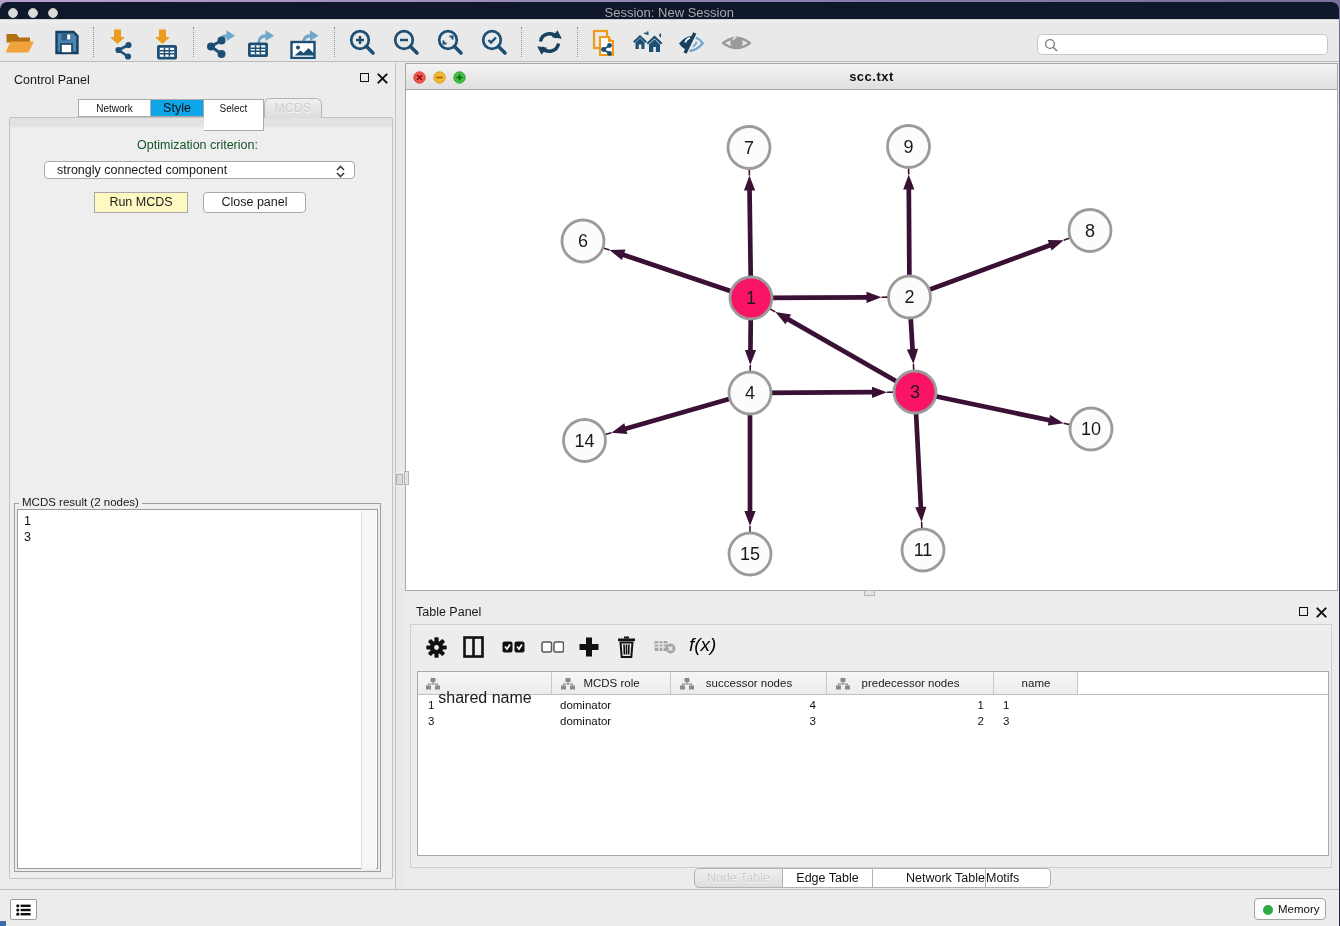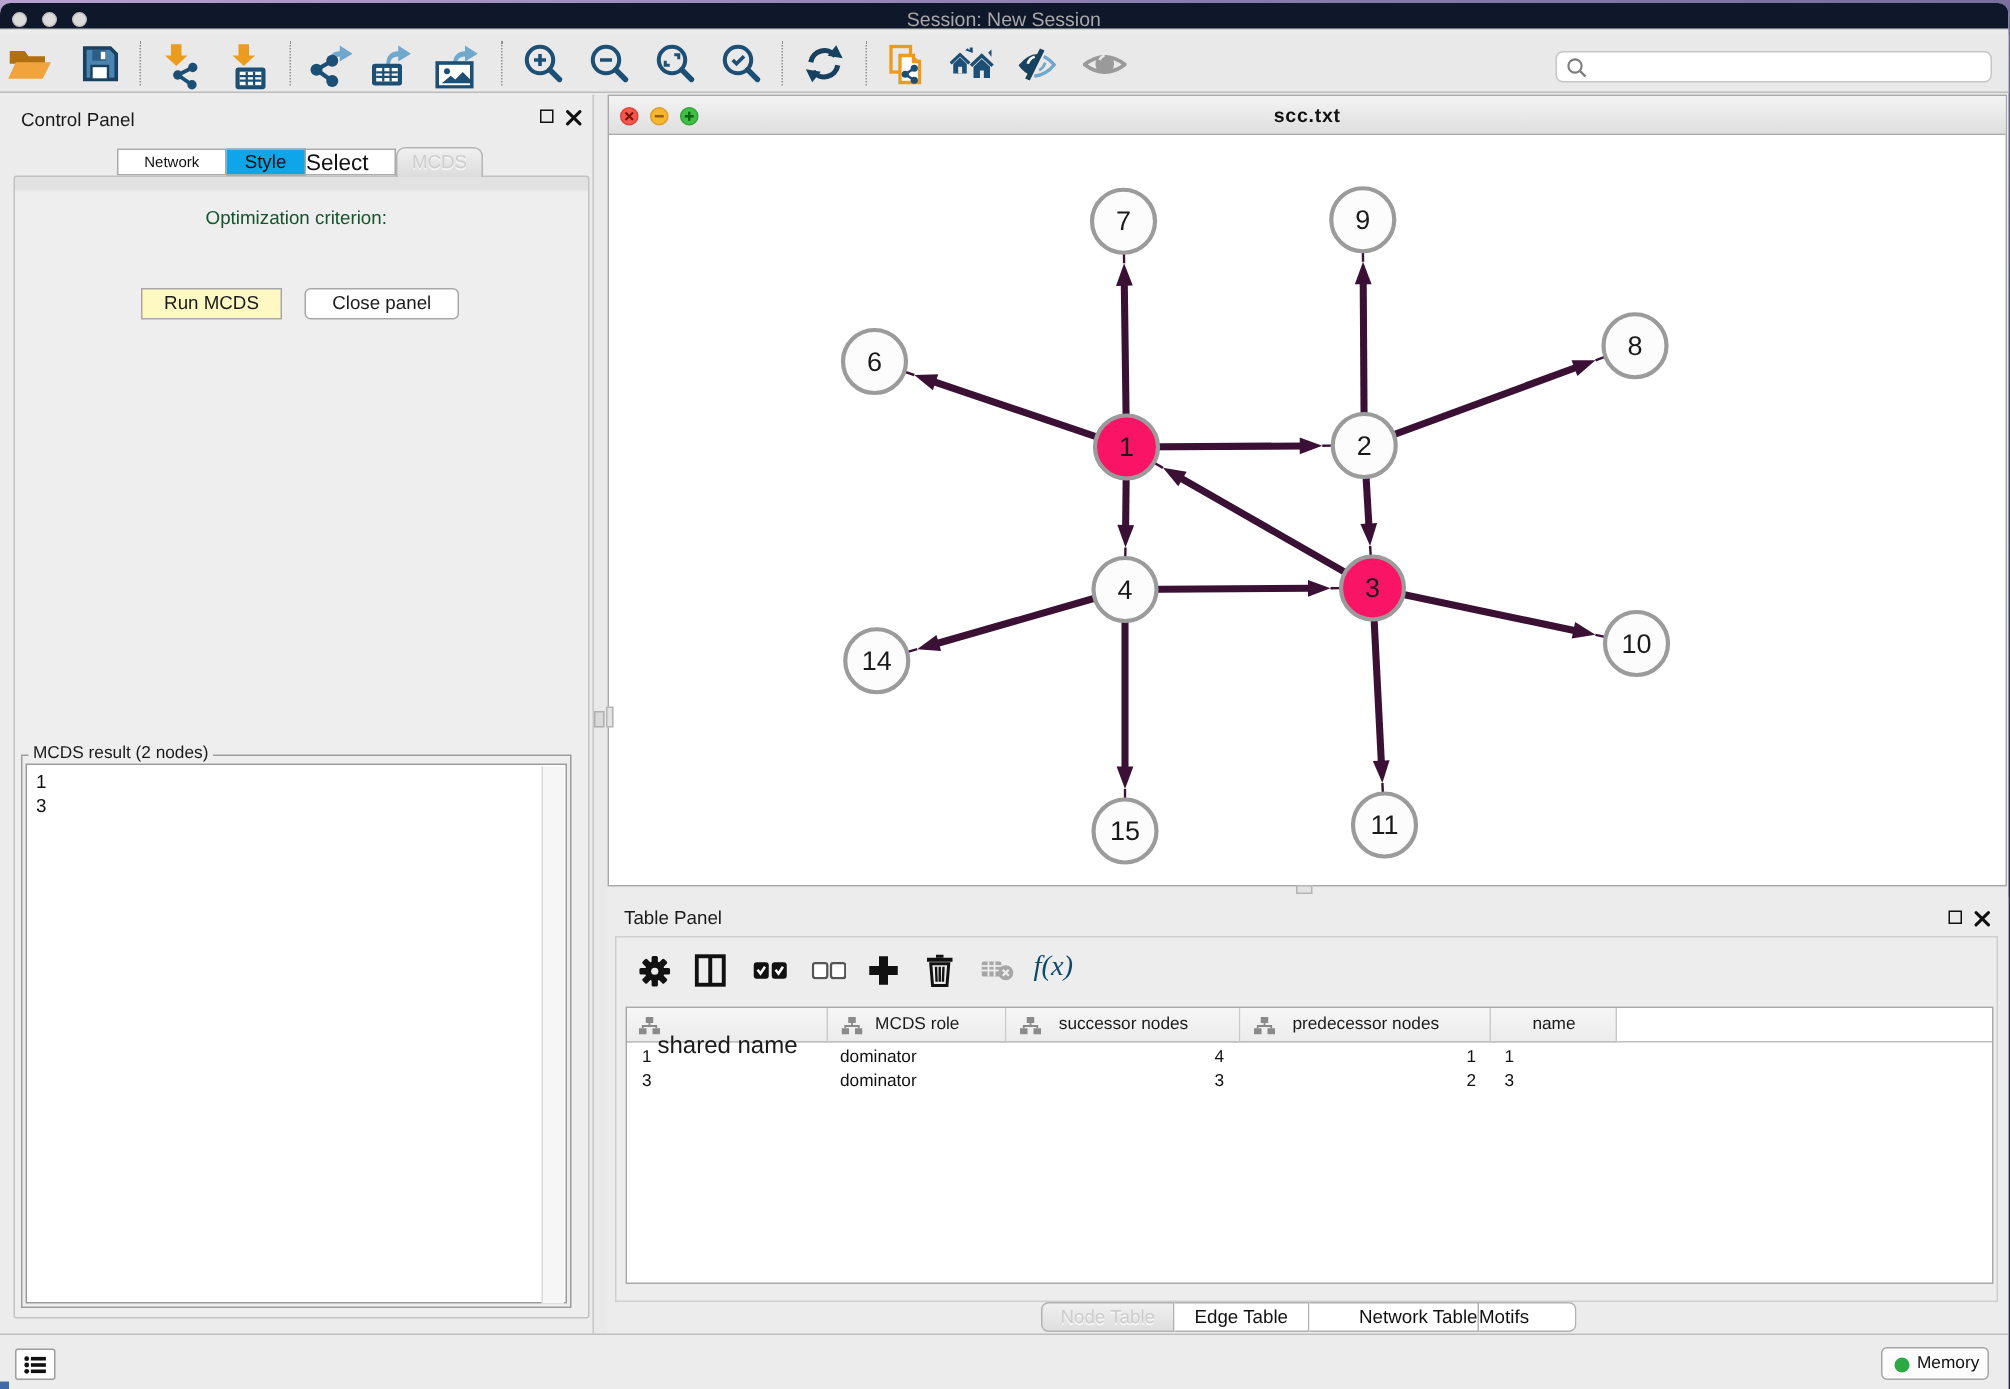--- a/index.html
+++ b/index.html
@@ -166,23 +166,29 @@
   <div class="abs" style="left:360px;top:10px;width:9px;height:9px;border:1.6px solid #111"></div>
   <svg class="abs" style="left:377px;top:10px" width="11" height="11" viewBox="0 0 12 12">
         <path d="M1.5 1.5L10.5 10.5M10.5 1.5L1.5 10.5" stroke="#111" stroke-width="2.2" stroke-linecap="round"></path>
       </svg>
 
   <div class="abs" style="left:9px;top:54px;width:384px;height:762px;border:1px solid #c2c2c2;border-radius:2px;background:linear-gradient(#e2e2e2,#e2e2e2 8px,#eeeeee 10px,#eeeeee)"></div>
 
   <div class="abs" style="left:264px;top:35px;width:58px;height:20px;background:linear-gradient(#f0f0f0,#dcdcdc);border:1px solid #b5b5b5;border-bottom:none;border-radius:6px 6px 0 0;text-align:center;font-size:12.5px;line-height:19px;color:#cecece;text-shadow:0 1px 0 #f5f5f5">MCDS</div>
   <div class="abs" style="left:78px;top:36px;width:73px;height:18px;background:#fff;border:1px solid #aaa;text-align:center;font-size:10px;line-height:17px;color:#111">Network</div>
   <div class="abs" style="left:151px;top:36px;width:53px;height:18px;background:#0ea5e9;border:1px solid #aaa;border-left:none;text-align:center;font-size:12.5px;line-height:17px;color:#111">Style</div>
-  <div class="abs" style="left:204px;top:36px;width:60px;height:18px;background:#fff;border:1px solid #aaa;border-left:none;font-size:15px;line-height:17px;color:#111">Select</div>
+  <div class="abs" style="left:204px;top:36px;width:60px;height:32px;background:#fff;border:1px solid #aaa;border-left:none;text-align:center;font-size:10px;line-height:17px;color:#111">Select</div>
 
   <div class="abs" style="left:0;top:75px;width:395px;text-align:center;font-size:12.5px;color:#14532d">Optimization criterion:</div>
+  <div class="abs" style="left:44px;top:98px;width:311px;height:18px;background:#fff;border:1px solid #a8a8a8;border-radius:4px;font-size:12.5px;line-height:16px;color:#1a1a1a;padding-left:12px">strongly connected component
+    <svg class="abs" style="right:8px;top:2.5px" width="11" height="13" viewBox="0 0 11 13">
+          <path d="M2 5L5.5 1.5 9 5" fill="none" stroke="#444" stroke-width="1.7"></path>
+          <path d="M2 8L5.5 11.5 9 8" fill="none" stroke="#444" stroke-width="1.7"></path>
+        </svg>
+  </div>
   <div class="abs" style="left:94px;top:129px;width:94px;height:21px;background:#fef9c3;border:1px solid #a8a8a8;border-radius:0;text-align:center;font-size:12.5px;line-height:19px;color:#1a1a1a">Run MCDS</div>
   <div class="abs" style="left:203px;top:129px;width:103px;height:21px;background:#fff;border:1px solid #a8a8a8;border-radius:4px;text-align:center;font-size:12.5px;line-height:19px;color:#1a1a1a">Close panel</div>
 
   <div class="abs" style="left:14px;top:440px;width:367px;height:369px;border:1px solid #9e9e9e"></div>
   <div class="abs" style="left:19px;top:433px;font-size:11.5px;color:#1a1a1a;background:#eee;padding:0 3px">MCDS result (2 nodes)</div>
   <div class="abs" style="left:17px;top:446px;width:361px;height:360px;background:#fff;border:1px solid #9a9a9a">
     <div class="abs" style="right:1px;top:1px;width:15px;height:358px;background:#f6f6f6;border-left:1px solid #dcdcdc"></div>
     <div style="font-size:12.5px;color:#111;padding:3px 0 0 6px;line-height:16px">1<br>3</div>
   </div>
  </div>
@@ -330,21 +336,21 @@
         <rect x="0.5" y="1" width="13" height="10" rx="1" fill="#a6a6a6"></rect>
         <g stroke="#ededed" stroke-width="1.2">
           <line x1="0.5" y1="4" x2="13.5" y2="4"></line>
           <line x1="0.5" y1="7" x2="13.5" y2="7"></line>
           <line x1="5" y1="1" x2="5" y2="11"></line>
           <line x1="9" y1="1" x2="9" y2="11"></line>
         </g>
         <circle cx="16.5" cy="8.5" r="5" fill="#a6a6a6"></circle>
         <path d="M14.5 6.5l4 4M18.5 6.5l-4 4" stroke="#ededed" stroke-width="1.5"></path>
       </svg>
-  <div class="abs" style="left:284px;top:36px;font-family:Liberation Serif, serif;font-style:italic;font-size:19px;color:#0c4a6e">f(x)</div>
+  <div class="abs" style="left:284px;top:36px;font-family:Liberation Sans, sans-serif;font-style:italic;font-size:19px;color:#000000">f(x)</div>
 
   <div class="abs" style="left:12px;top:73px;width:912px;height:185px;background:#fff;border:1px solid #a8a8a8">
 
     <div class="abs" style="left:0;top:0;width:910px;height:23px;border-bottom:1px solid #bfbfbf"></div>
     <div class="abs" style="left:0;top:0;width:134px;height:23px;background:linear-gradient(#f6f6f6,#ececec);border-right:1px solid #c9c9c9;border-bottom:1px solid #bfbfbf"></div>
     <div class="abs" style="left:134px;top:0;width:119px;height:23px;background:linear-gradient(#f6f6f6,#ececec);border-right:1px solid #c9c9c9;border-bottom:1px solid #bfbfbf"></div>
     <div class="abs" style="left:253px;top:0;width:156px;height:23px;background:linear-gradient(#f6f6f6,#ececec);border-right:1px solid #c9c9c9;border-bottom:1px solid #bfbfbf"></div>
     <div class="abs" style="left:409px;top:0;width:167px;height:23px;background:linear-gradient(#f6f6f6,#ececec);border-right:1px solid #c9c9c9;border-bottom:1px solid #bfbfbf"></div>
     <div class="abs" style="left:576px;top:0;width:84px;height:23px;background:linear-gradient(#f6f6f6,#ececec);border-right:1px solid #c9c9c9;border-bottom:1px solid #bfbfbf"></div>
     <svg class="abs" style="left:8px;top:6px" width="14" height="12" viewBox="0 0 14 12">

